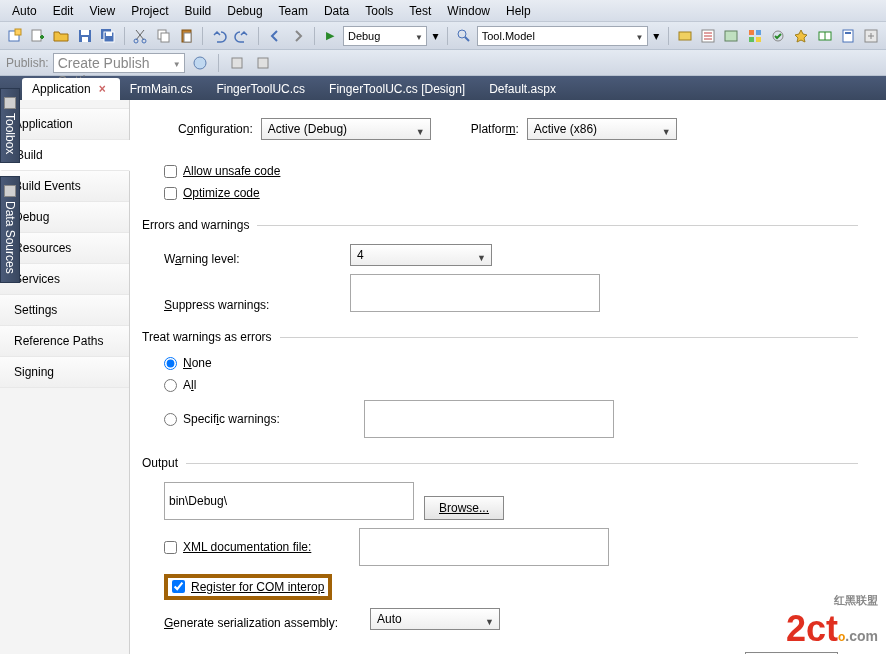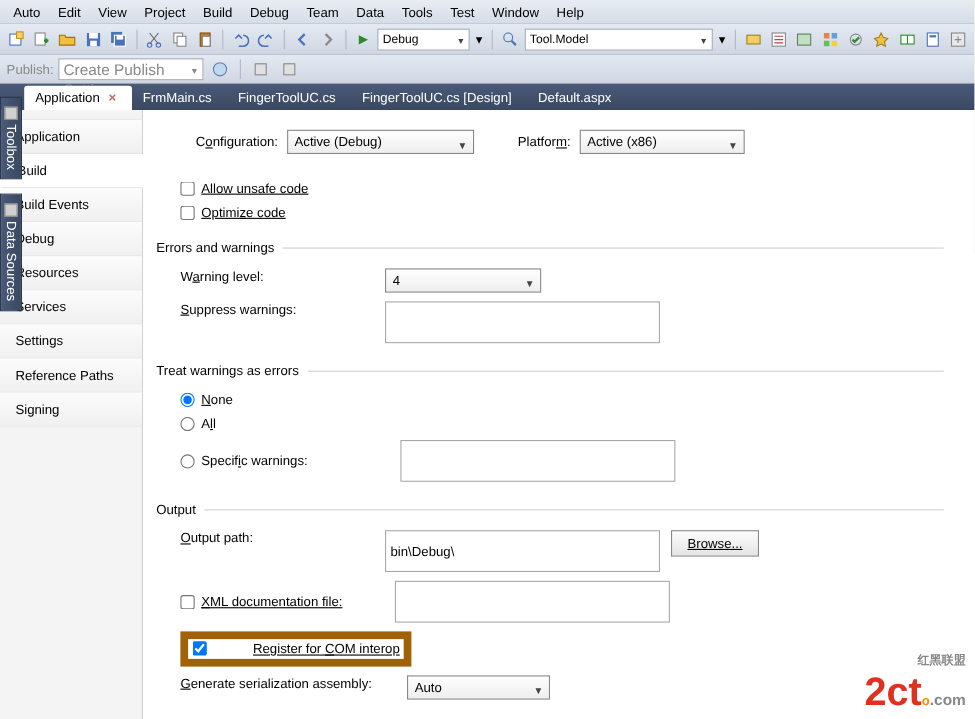--- a/index.html
+++ b/index.html
@@ -51,27 +51,27 @@
 .combo.w2 { width: 150px; }
 .combo.w3 { width: 142px; }
 .combo.w4 { width: 130px; }
 .check-row { display: flex; align-items: center; gap: 6px; padding: 4px 0 4px 22px; text-decoration: underline; }
 .check-row input[type=checkbox] { width: 13px; height: 13px; }
 .radio-row { display: flex; align-items: center; gap: 6px; padding: 4px 0 4px 22px; }
 
 .section-hdr { display: flex; align-items: center; gap: 8px; margin: 14px 0 8px 0; }
 .section-hdr .line { flex: 1; height: 1px; background: #d0d0d0; }
 
-.form-row { display: flex; align-items: flex-start; padding: 4px 0 4px 22px; gap: 10px; }
+.form-row { display: flex; align-items: flex-end; padding: 4px 0 4px 22px; gap: 10px; }
 .form-row .lbl { width: 176px; }
 .txt { height: 38px; border: 1px solid #a8a8a8; background: #fff; padding: 0 4px; }
 .txt.w1 { width: 250px; }
 .btn { height: 24px; padding: 0 14px; border: 1px solid #888; background: linear-gradient(#fdfdfd, #e4e4e4); cursor: default; text-decoration: underline; }
 
-.highlight-box { border: 7px solid #a16207; padding: 2px 4px; display: inline-flex; gap: 36px; }
+.highlight-box { border: 4px solid #a16207; padding: 2px 4px; display: inline-flex; }
 
 .adv-row { display: flex; justify-content: flex-end; padding-right: 20px; margin-top: 18px; }
 
 .watermark { position: absolute; right: 8px; bottom: 4px; font-family: Arial; font-weight: bold; }
 .watermark .red { color: #e03020; font-size: 36px; }
 .watermark .com { color: #888; font-size: 14px; }
 .watermark .cn { color: #888; font-size: 11px; display: block; text-align: right; margin-top: -6px; }
 .watermark .o { color: #f09000; }
 
 .icon-svg { width: 16px; height: 16px; }
@@ -330,21 +330,20 @@
       <span>Specif<span class="underline">i</span>c warnings:</span>
       <span style="width:72px"></span>
       <input class="txt w1" value="" style="">
     </div>
 
     <div class="section-hdr">
       <span>Output</span>
       <div class="line"></div>
     </div>
     <div class="form-row">
-      <span class="lbl"><span class="underline">O</span>utput path:</span>
       <input class="txt w1" value="bin\Debug\" style="">
       <button class="btn">B<span class="underline">r</span>owse...</button>
     </div>
     <div class="check-row">
       <input type="checkbox" style="">
       <span style="width:170px"><span class="underline">X</span>ML documentation file:</span>
       <input class="txt w1" style="">
     </div>
     <div class="check-row">
       <span class="highlight-box">

